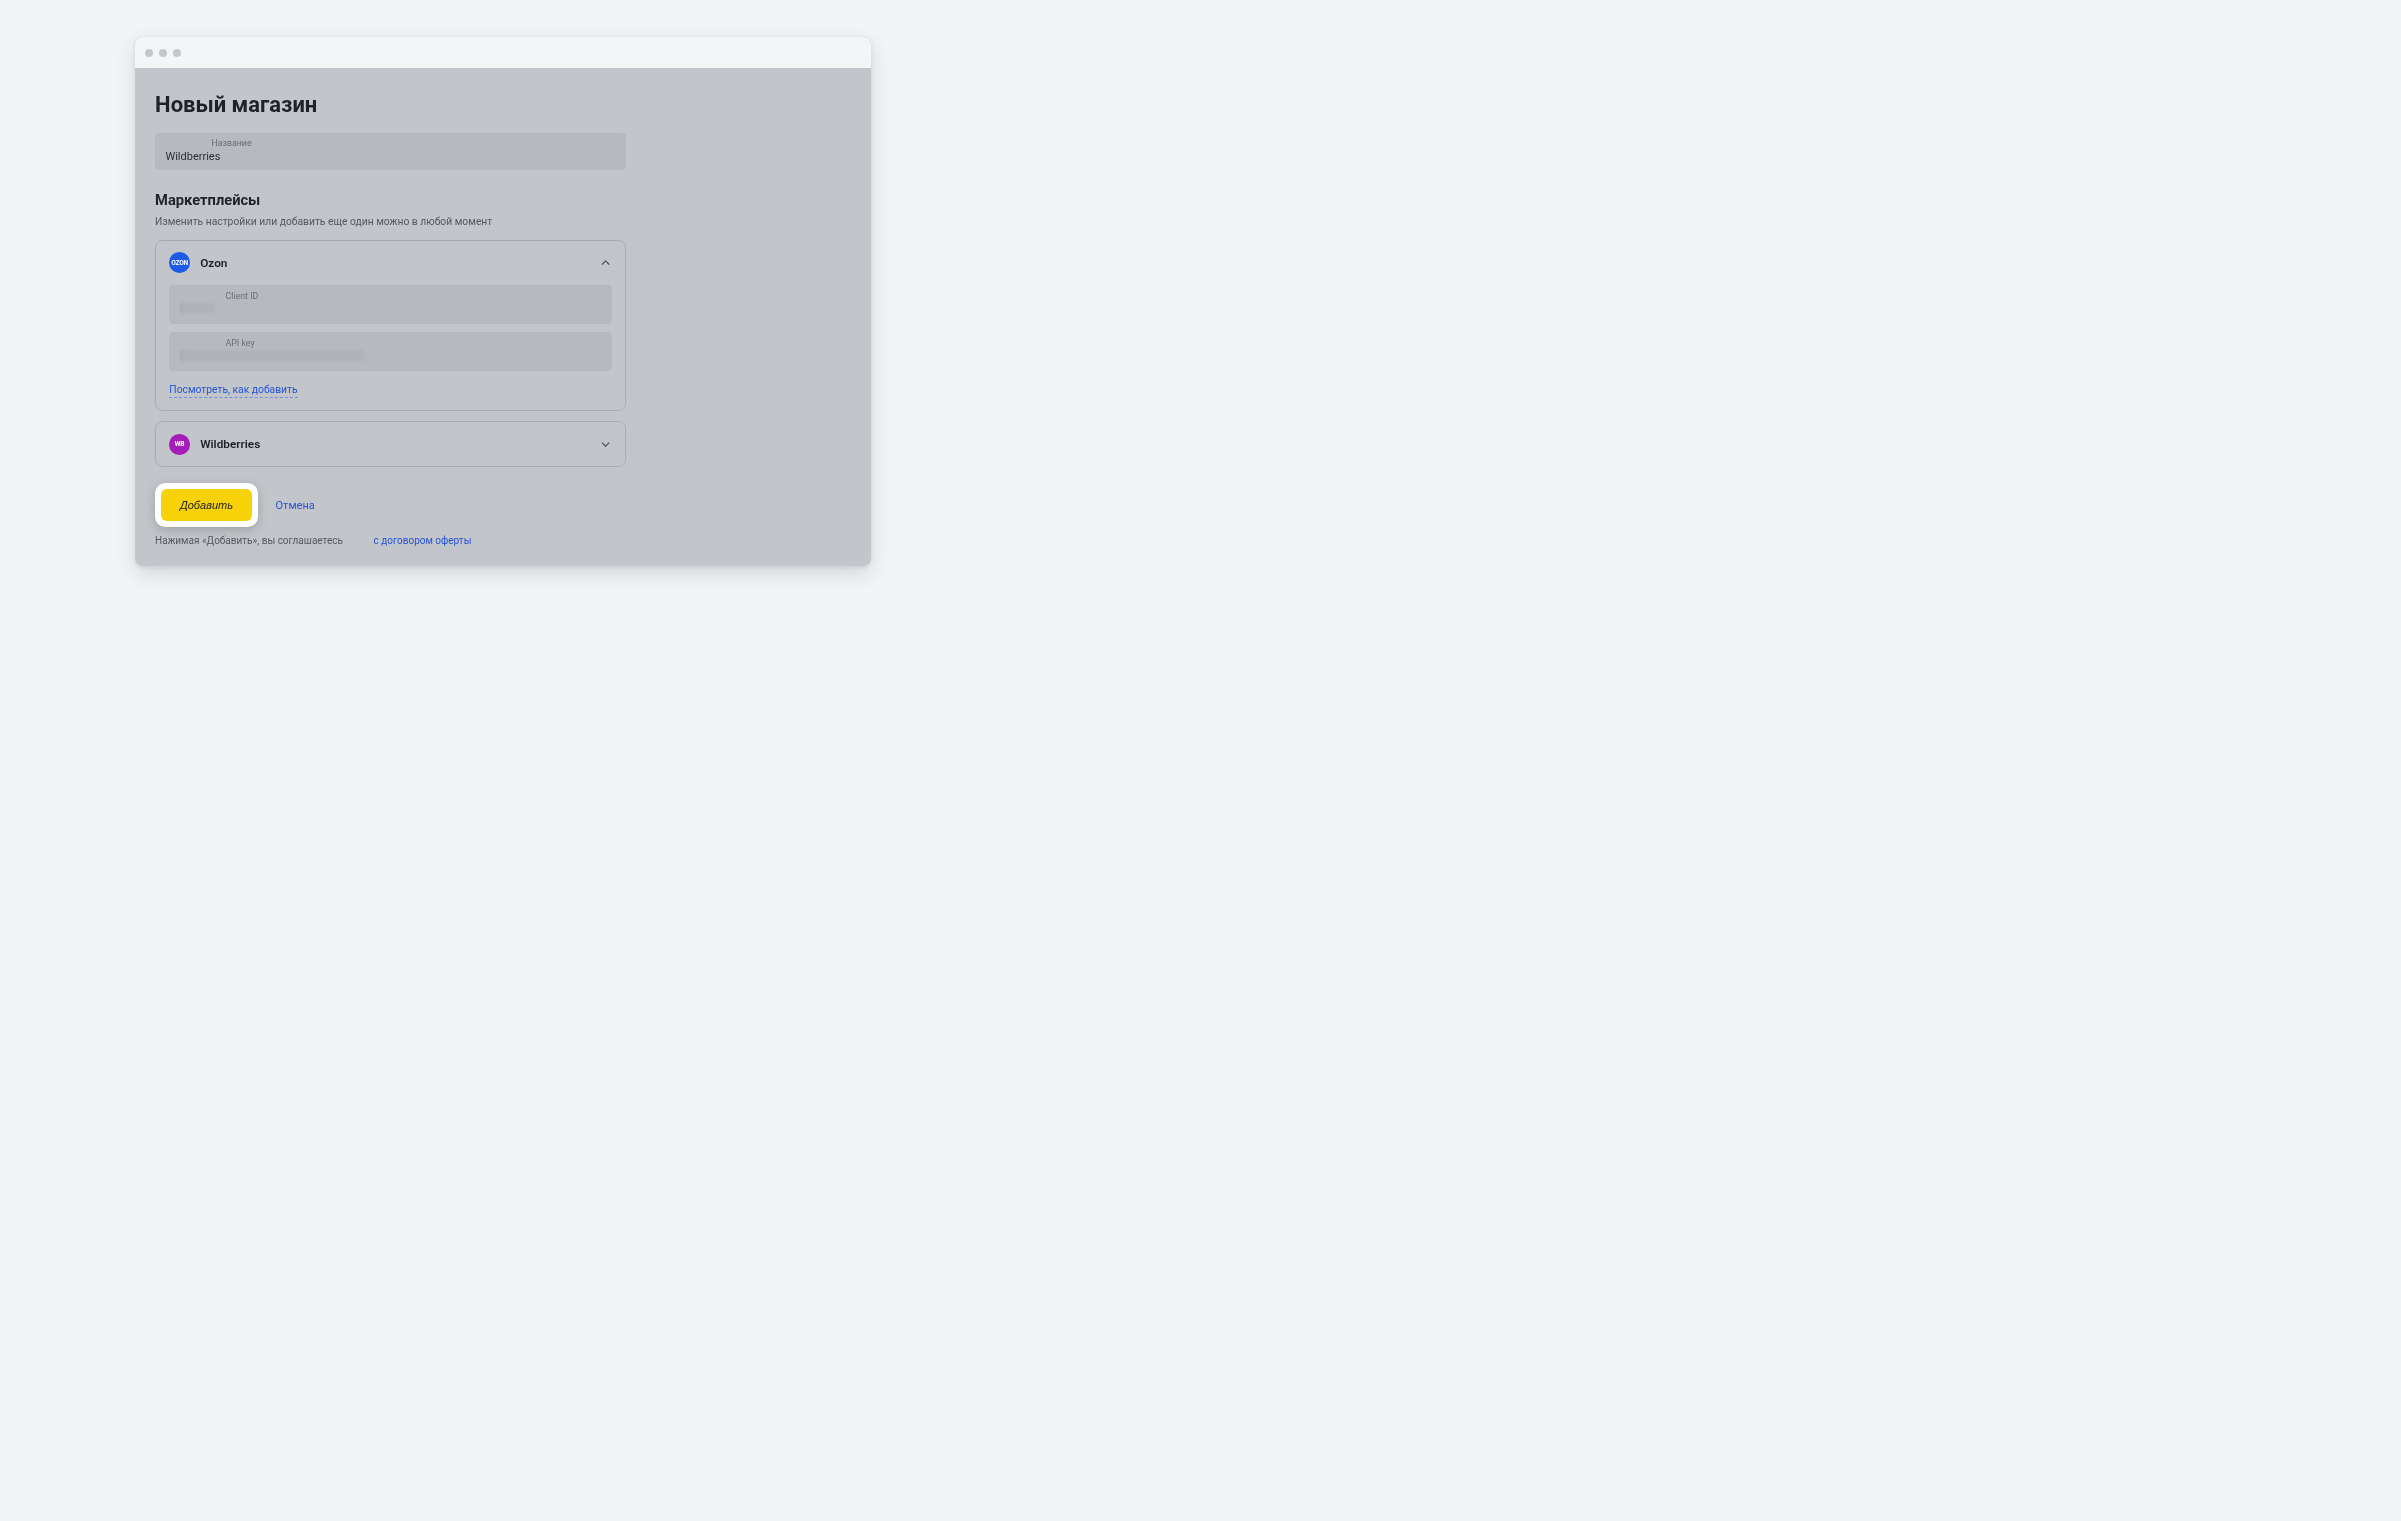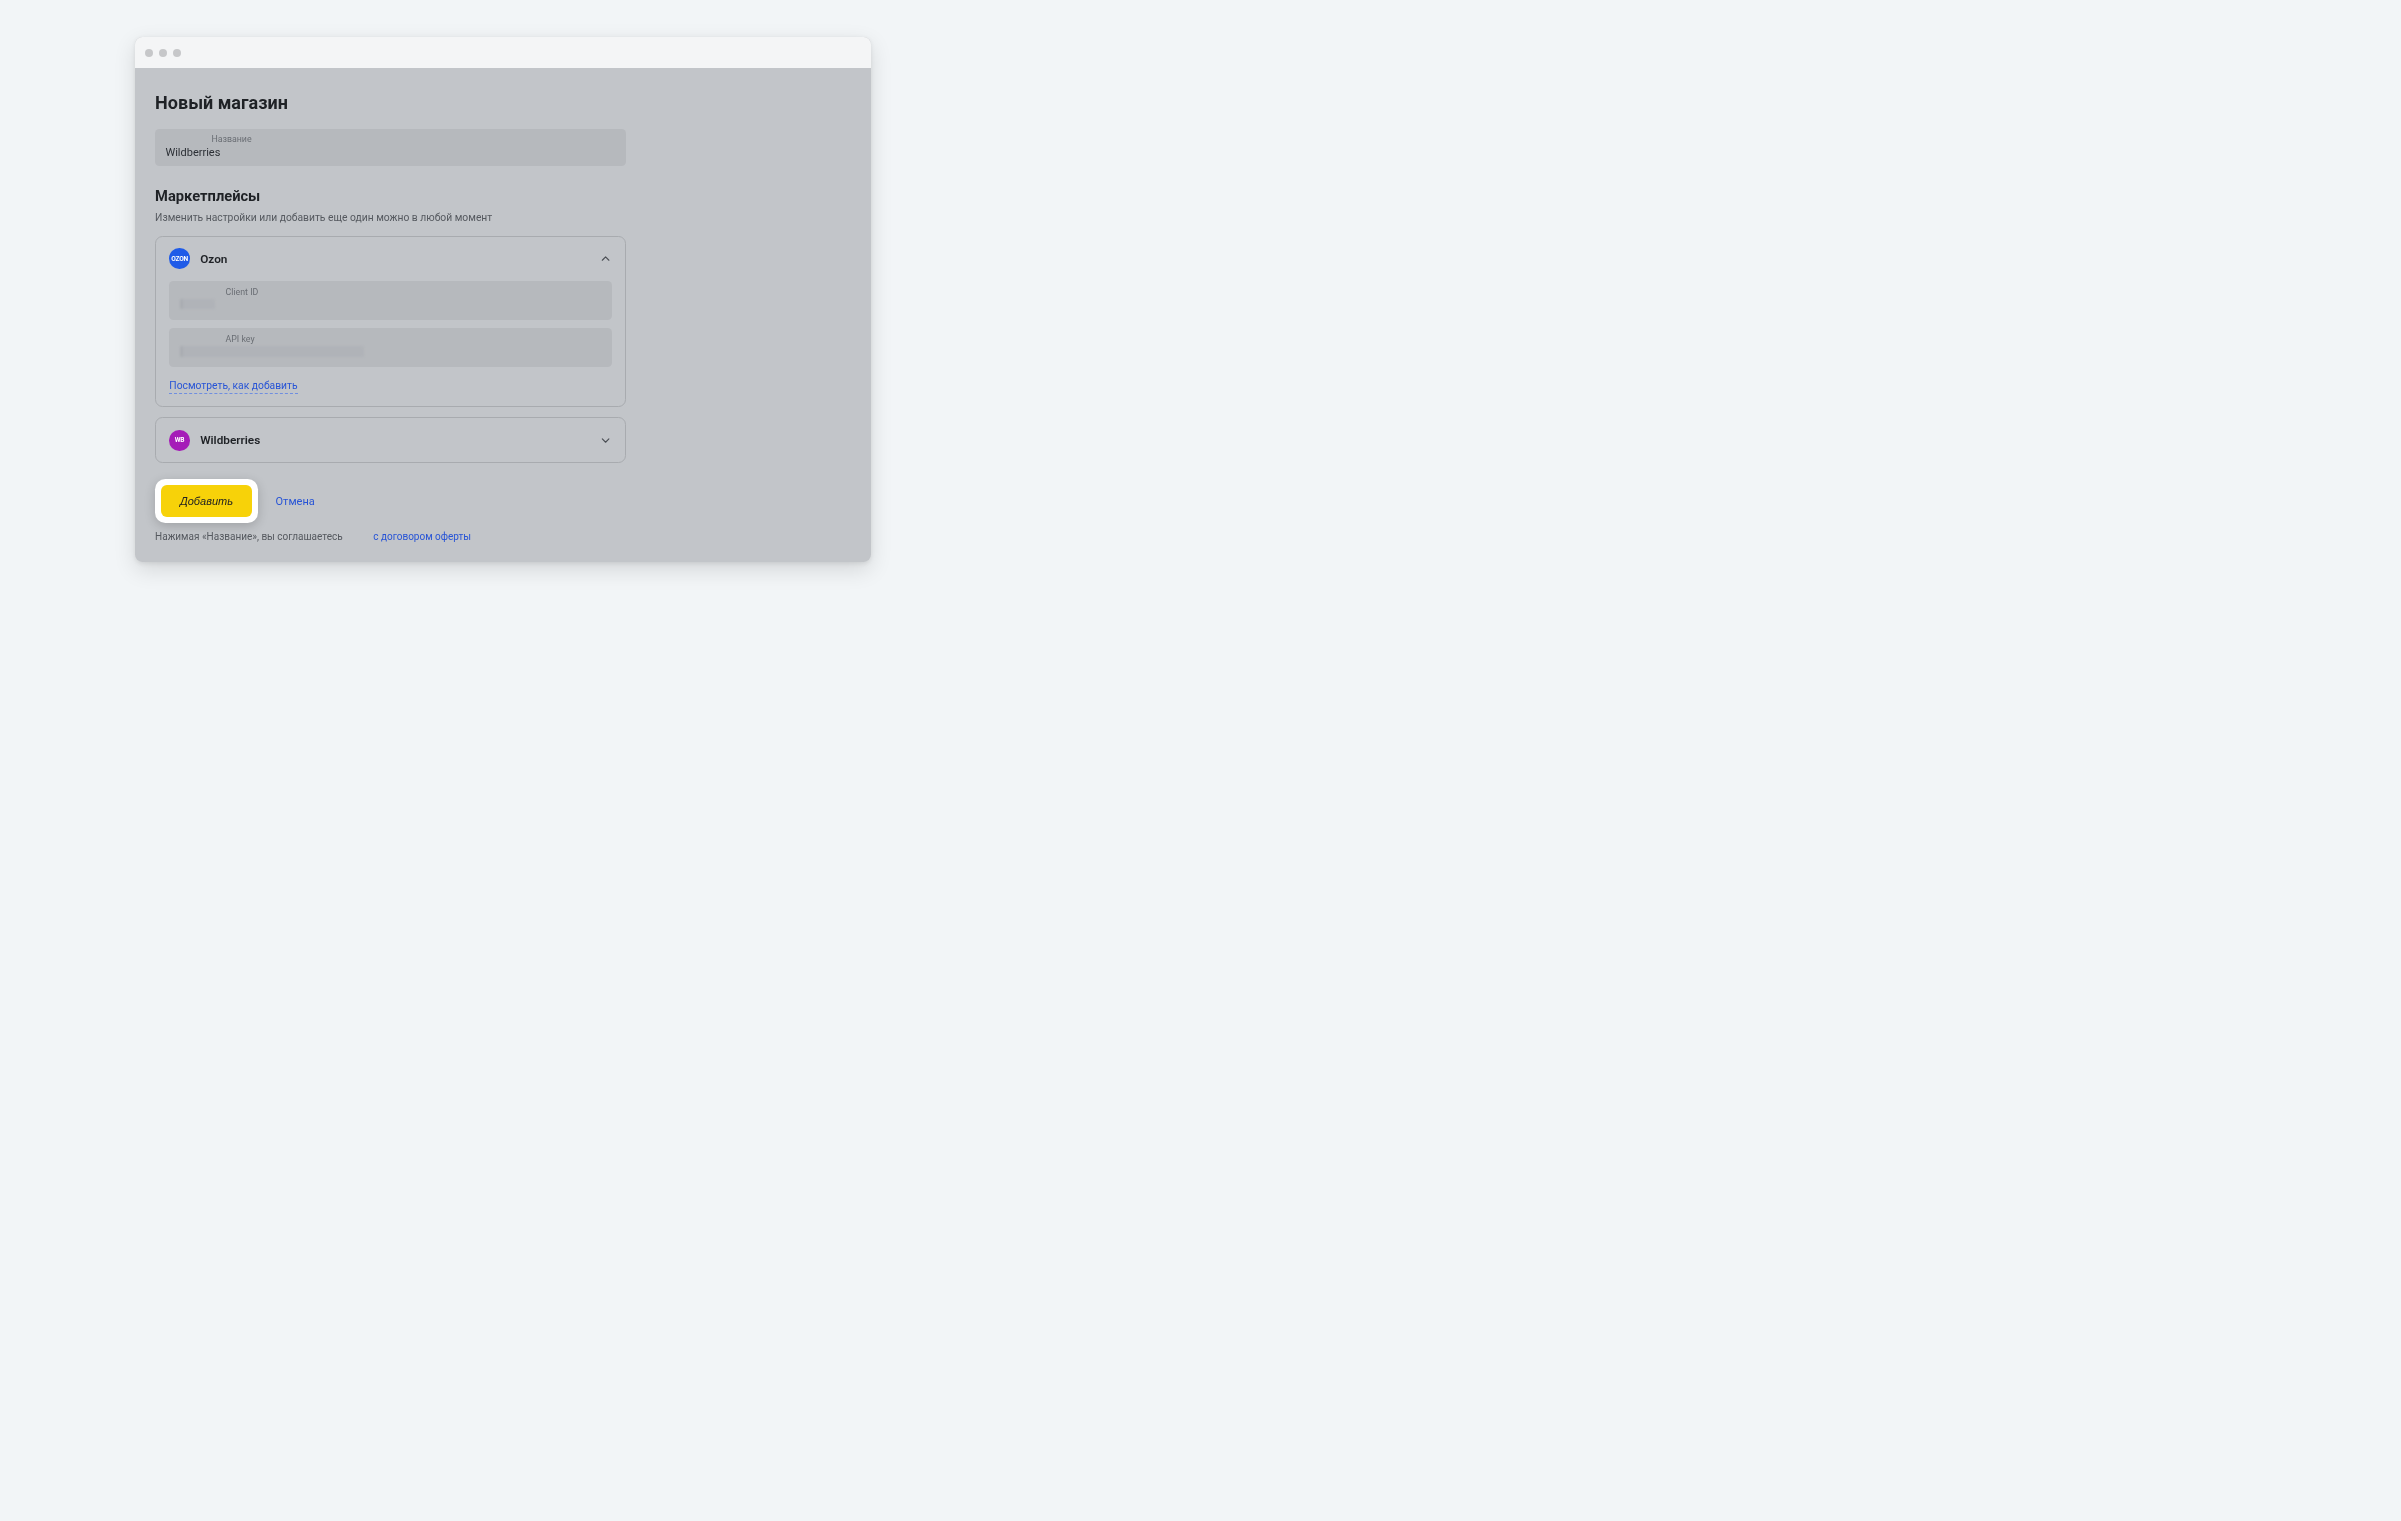--- a/index.html
+++ b/index.html
@@ -30,21 +30,21 @@
     }
     .traffic-dot {
       width: 8px; height: 8px;
       border-radius: 50%;
       background: #c6c7c9;
     }
     .content {
       padding: 23.5px 20.6px 20.6px 20.6px;
     }
     .page-title {
-      font-size: 18px;
+      font-size: 22px;
       font-weight: 700;
       color: #1f2226;
       margin-bottom: 16px;
     }
     .input-block {
       background: #b6b9bd;
       border-radius: 4.4px;
       padding: 5.9px 10.3px 7.4px 10.3px;
       width: 471px;
       margin-bottom: 20.6px;
@@ -223,18 +223,18 @@
     </div>
 
     <div class="button-row">
       <span class="btn-highlight-wrap">
         <button class="btn-primary">Добавить</button>
       </span>
       <span class="btn-link">Отмена</span>
     </div>
 
     <div class="terms">
-      <span>Нажимая «Название», вы соглашаетесь </span><span class="terms-link">с договором оферты</span>
+      <span>Нажимая «Добавить», вы соглашаетесь </span><span class="terms-link">с договором оферты</span>
     </div>
 
   </div>
 </div>
 
 
 </body></html>

